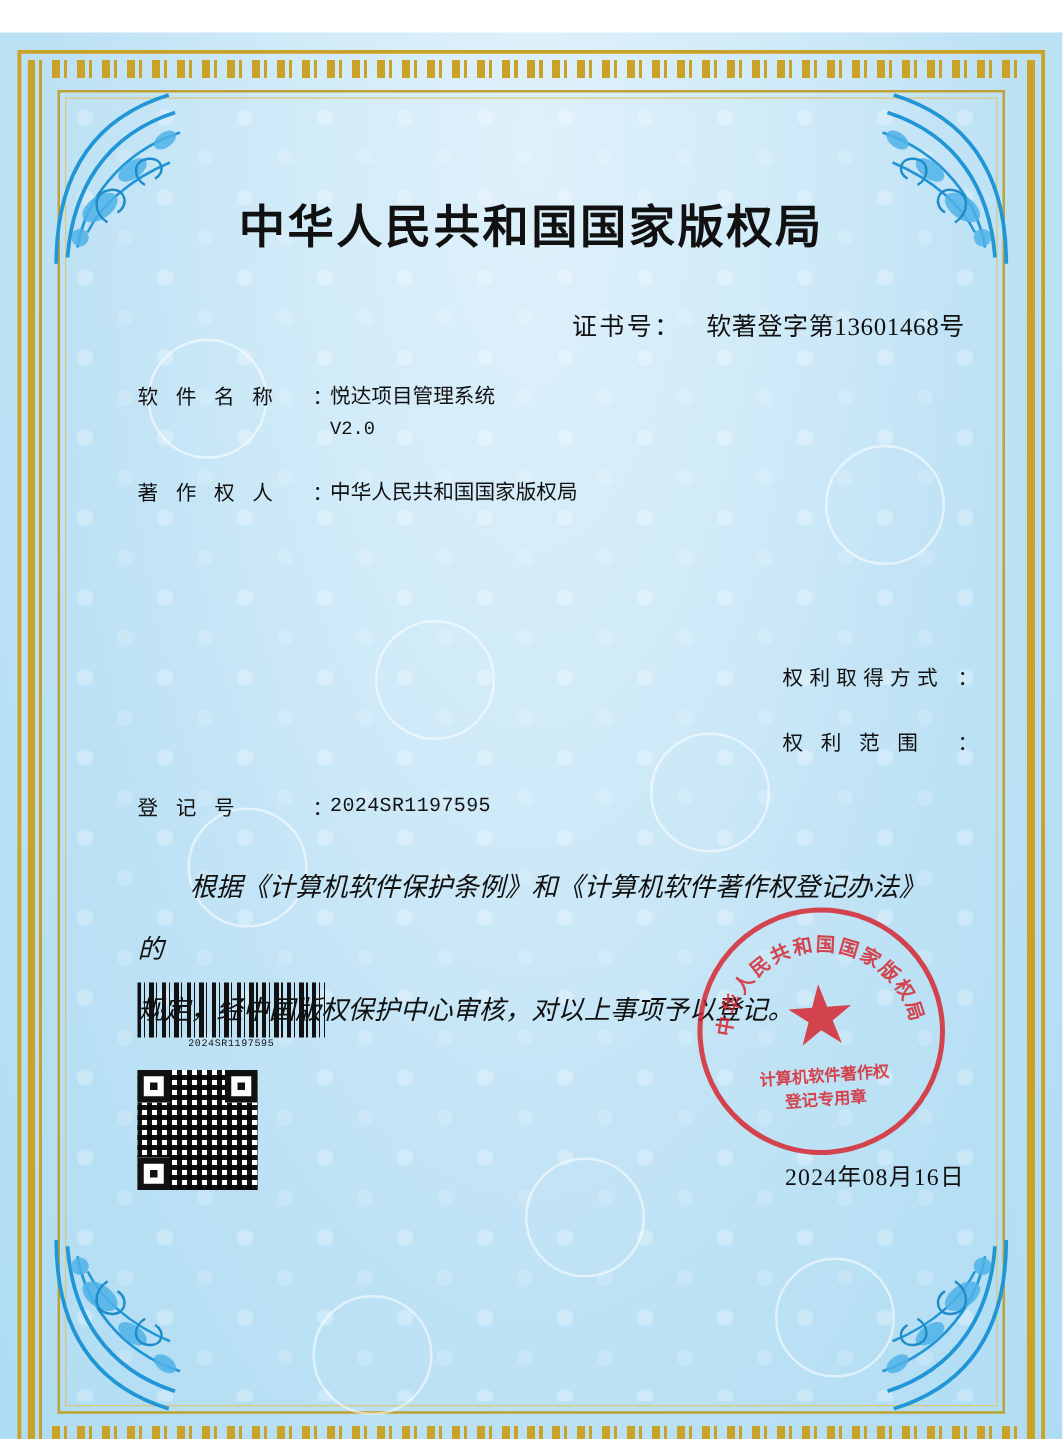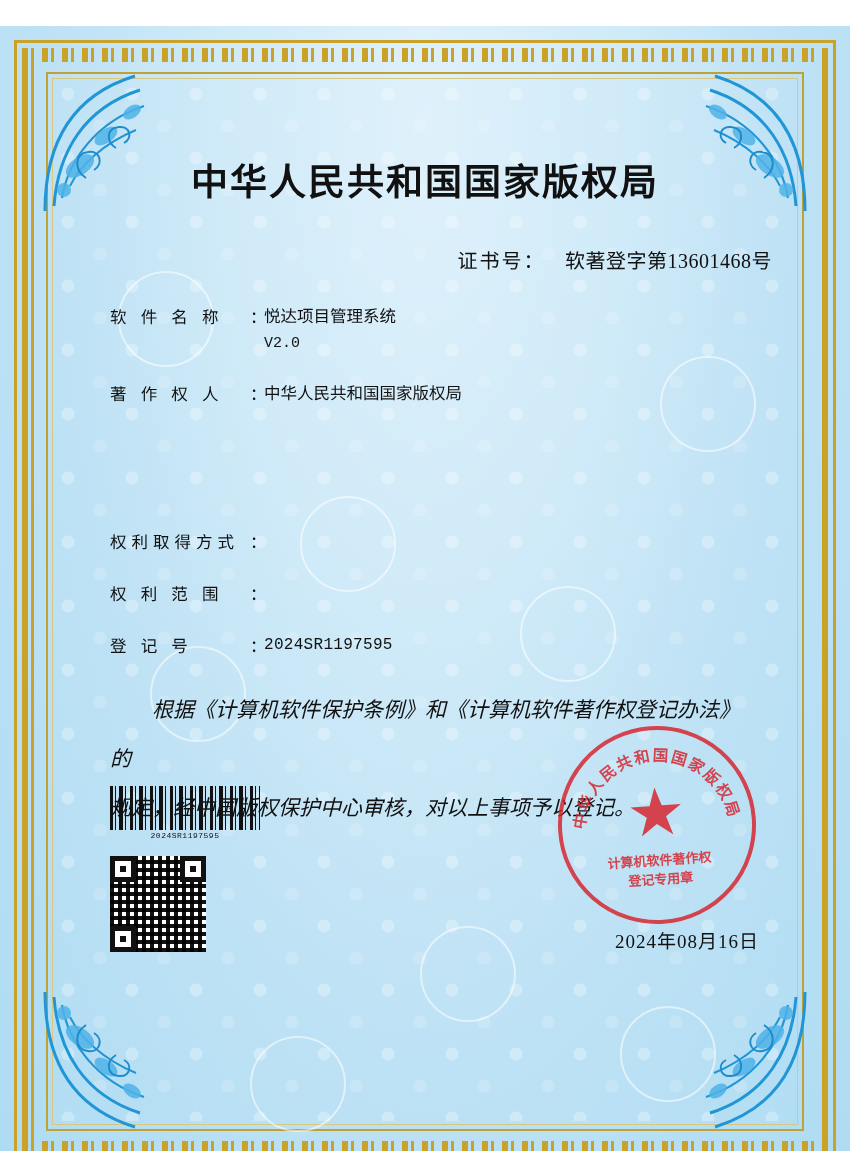--- a/index.html
+++ b/index.html
@@ -125,20 +125,21 @@
   .fields {
     margin-top: 30px;
     padding-left: 40px;
   }
   .field-row {
     display: flex;
     align-items: flex-start;
     margin-bottom: 26px;
     font-size: 16.5px;
     color: #111;
+    justify-content: flex-end;
   }
   .field-label {
     width: 140px;
     flex: 0 0 140px;
     letter-spacing: 5px;
     white-space: nowrap;
   }
   .field-colon {
     width: 14px;
     flex: 0 0 14px;
@@ -265,21 +266,21 @@
     left: 0; right: 0; bottom: 30px;
     text-align: center;
     font-size: 13px;
     font-weight: bold;
     line-height: 1.45;
     color: #d8212a;
   }
 
   .issue-date {
     position: absolute;
-    right: 91px;
+    right: 78px;
     top: 900px;
     font-size: 19px;
     color: #111;
     letter-spacing: 1px;
   }
 </style>
 </head>
 <body>
 
 <div class="certificate">

